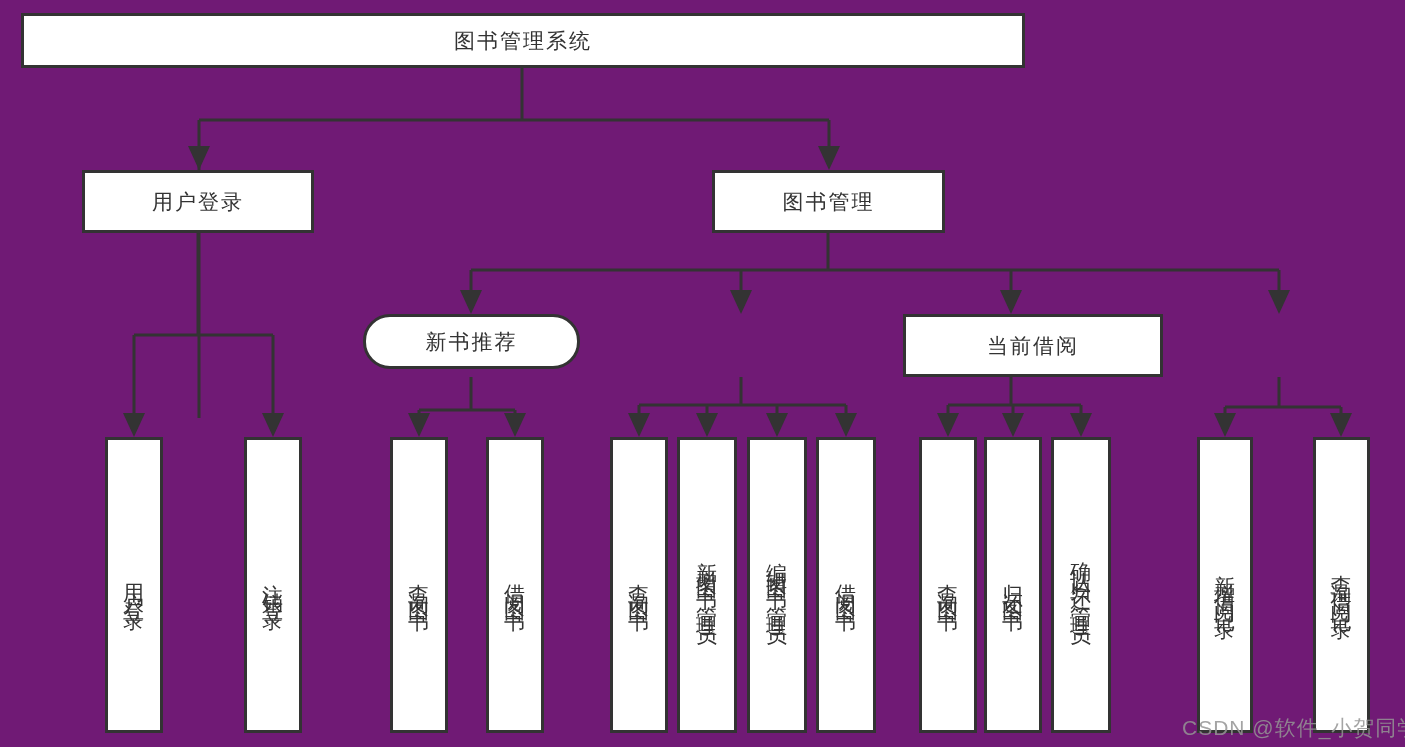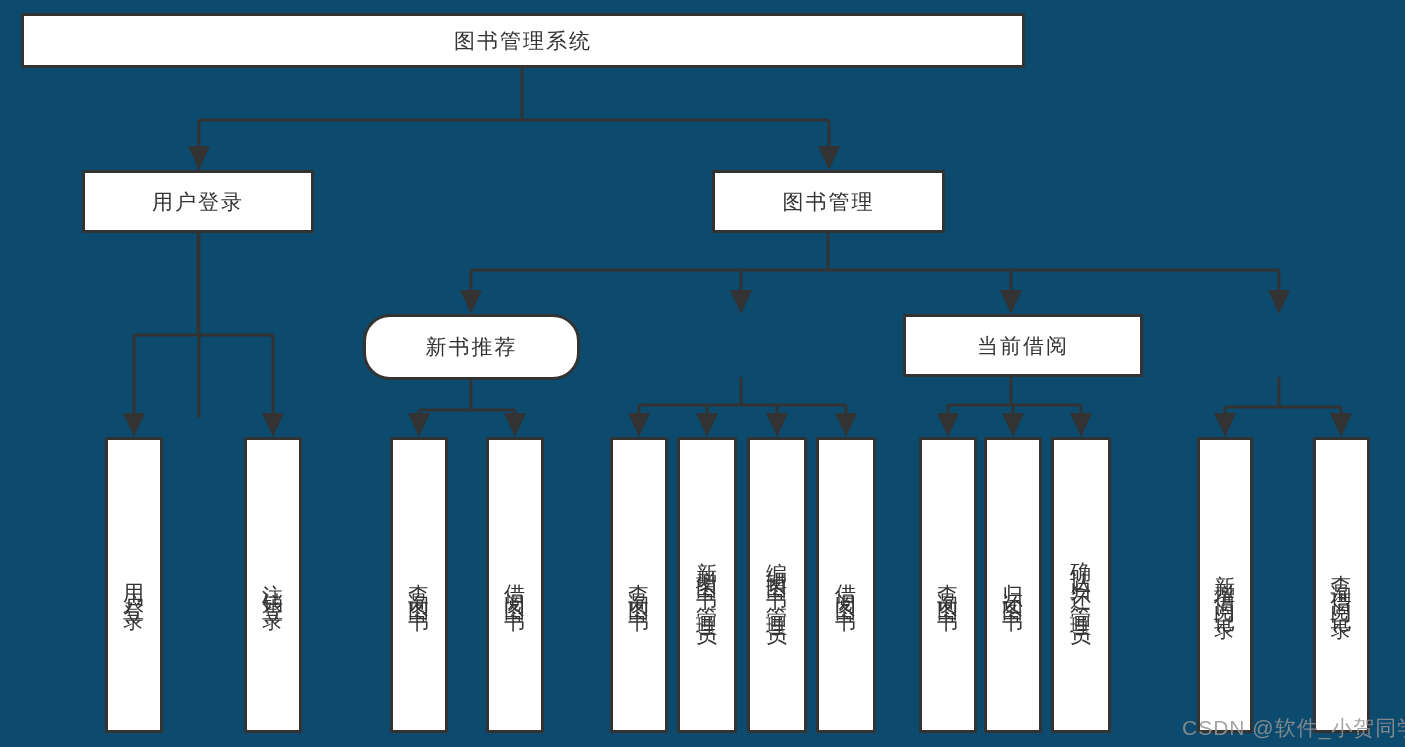--- a/index.html
+++ b/index.html
@@ -5,21 +5,21 @@
   html, body {
     margin: 0;
     padding: 0;
     background: #ffffff;
     font-family: "Liberation Sans", "DejaVu Sans", sans-serif;
   }
   #canvas {
     position: relative;
     width: 1405px;
     height: 747px;
-    background: #0c4a6e;
+    background: #701a75;
     overflow: hidden;
   }
   #wires {
     position: absolute;
     left: 0; top: 0;
     width: 1405px;
     height: 747px;
   }
   .node {
     position: absolute;
@@ -110,22 +110,22 @@
       <polygon points="1214,413 1236,413 1225,437"></polygon>
       <polygon points="1330,413 1352,413 1341,437"></polygon>
     </g>
   </svg>
 
   <div class="node root" style="left:21px; top:13px; width:1004px; height:55px;">图书管理系统</div>
 
   <div class="node hnode" style="left:82px; top:170px; width:232px; height:63px;">用户登录</div>
   <div class="node hnode" style="left:712px; top:170px; width:233px; height:63px;">图书管理</div>
 
-  <div class="node hnode" style="left:363px; top:314px; width:217px; height:66px;border-radius:27px;">新书推荐</div>
-  <div class="node hnode" style="left:903px; top:314px; width:240px; height:63px;">当前借阅</div>
+  <div class="node hnode" style="left:363px; top:314px; width:217px; height:55px;border-radius:27px;">新书推荐</div>
+  <div class="node hnode" style="left:903px; top:314px; width:260px; height:63px;">当前借阅</div>
 
   <div class="node vnode" style="left:105px; top:437px; width:58px; height:296px;">用户登录</div>
   <div class="node vnode" style="left:244px; top:437px; width:58px; height:296px;">注销登录</div>
 
   <div class="node vnode" style="left:390px; top:437px; width:58px; height:296px;">查询图书</div>
   <div class="node vnode" style="left:486px; top:437px; width:58px; height:296px;">借阅图书</div>
 
   <div class="node vnode" style="left:610px; top:437px; width:58px; height:296px;">查询图书</div>
   <div class="node vnode" style="left:677px; top:437px; width:60px; height:296px;">新增图书（管理员）</div>
   <div class="node vnode" style="left:747px; top:437px; width:60px; height:296px;">编辑图书（管理员）</div>

